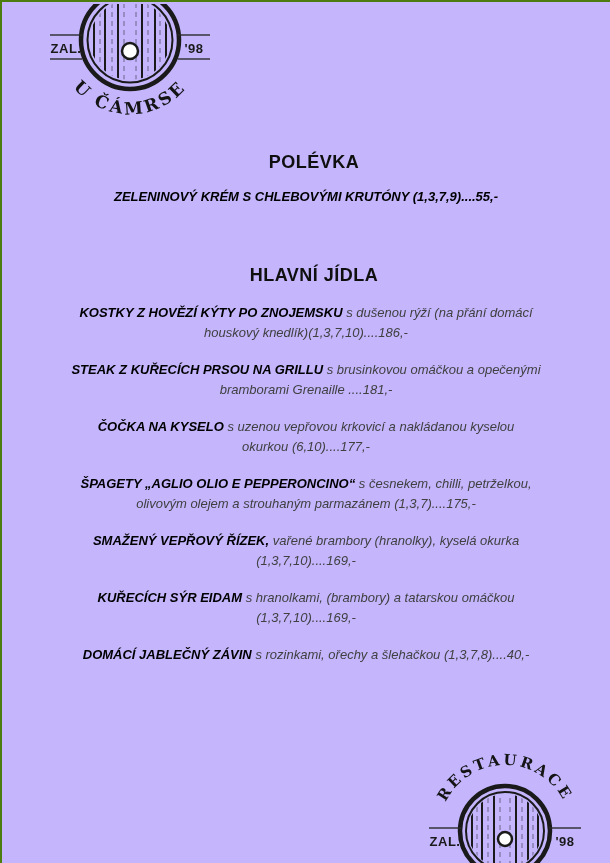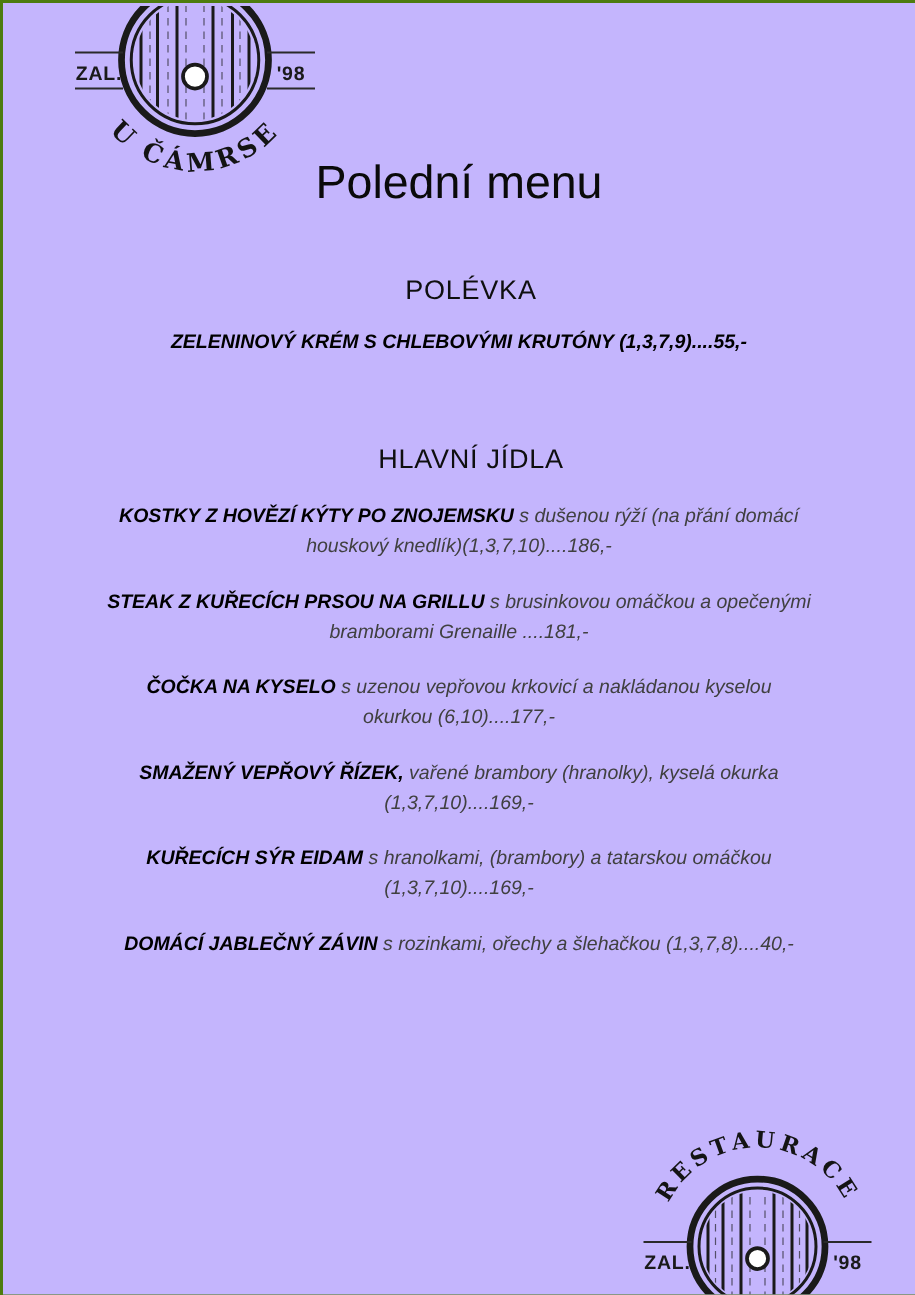--- a/index.html
+++ b/index.html
@@ -10,21 +10,21 @@
     background:#c4b5fd;
     overflow:hidden;
     font-family:"Liberation Sans",sans-serif;
     color:#000;
   }
   .logo-top{position:absolute;left:40px;top:2px;}
   .logo-bottom{position:absolute;left:415px;top:749px;}
   .content{padding-top:104px;text-align:center;}
   .title{font-size:31px;font-weight:400;margin:0;line-height:31px;color:#0a0a0a;}
   .date{margin:18px 0 0;font-size:13px;font-weight:700;line-height:17px;}
-  .section-heading{font-size:18px;font-weight:400;letter-spacing:.5px;margin:0;line-height:21px;color:#0f0f0f;padding-left:16px;}
+  .section-heading{font-size:18px;font-weight:700;letter-spacing:.5px;margin:0;line-height:21px;color:#0f0f0f;padding-left:16px;}
   .heading-soup{margin-top:46px;}
   .heading-mains{margin-top:58px;}
   .items{width:515px;margin:0 auto;}
   .items-soup{margin-top:14px;}
   .items-mains{margin-top:17px;}
   .item{
     margin:0 0 17px;
     font-size:13px;line-height:20px;
     color:#404040;
     white-space:pre-line;
@@ -76,35 +76,36 @@
       <text class="logo-label" x="152" y="49" text-anchor="middle">'98</text>
       <line x1="136" y1="55" x2="168" y2="55" stroke="#2a2a2a" stroke-width="1.4"></line>
     </g>
     <path id="arcTop" d="M 23.9 73 A 74 74 0 0 0 152.1 73" fill="none"></path>
     <text class="logo-arc" font-size="17" letter-spacing="3">
       <textPath href="#arcTop" startOffset="50%" text-anchor="middle">U ČÁMRSE</textPath>
     </text>
   </svg>
 
   <div class="content">
-    <h1 class="title">Polední menu</h1>
 
     <h2 class="section-heading heading-soup">POLÉVKA</h2>
     <div class="items items-soup">
       <p class="item"><b>ZELENINOVÝ KRÉM S CHLEBOVÝMI KRUTÓNY (1,3,7,9)....55,-</b><span></span></p>
     </div>
 
     <h2 class="section-heading heading-mains">HLAVNÍ JÍDLA</h2>
     <div class="items items-mains">
       <p class="item"><b>KOSTKY Z HOVĚZÍ KÝTY PO ZNOJEMSKU</b><span> s dušenou rýží (na přání domácí
 houskový knedlík)(1,3,7,10)....186,-</span></p>
       <p class="item"><b>STEAK Z KUŘECÍCH PRSOU NA GRILLU</b><span> s brusinkovou omáčkou a opečenými
 bramborami Grenaille ....181,-</span></p>
       <p class="item"><b>ČOČKA NA KYSELO</b><span> s uzenou vepřovou krkovicí a nakládanou kyselou
 okurkou (6,10)....177,-</span></p>
+      <p class="item"><b>ŠPAGETY „AGLIO OLIO E PEPPERONCINO“</b><span> s česnekem, chilli, petrželkou,
+olivovým olejem a strouhaným parmazánem (1,3,7)....175,-</span></p>
       <p class="item"><b>SMAŽENÝ VEPŘOVÝ ŘÍZEK,</b><span> vařené brambory (hranolky), kyselá okurka
 (1,3,7,10)....169,-</span></p>
       <p class="item"><b>KUŘECÍCH SÝR EIDAM</b><span> s hranolkami, (brambory) a tatarskou omáčkou
 (1,3,7,10)....169,-</span></p>
       <p class="item"><b>DOMÁCÍ JABLEČNÝ ZÁVIN</b><span> s rozinkami, ořechy a šlehačkou (1,3,7,8)....40,-</span></p>
     </div>
   </div>
 
   <svg class="logo-bottom" width="172" height="112" viewBox="0 0 172 112" aria-hidden="true">
     <defs>

